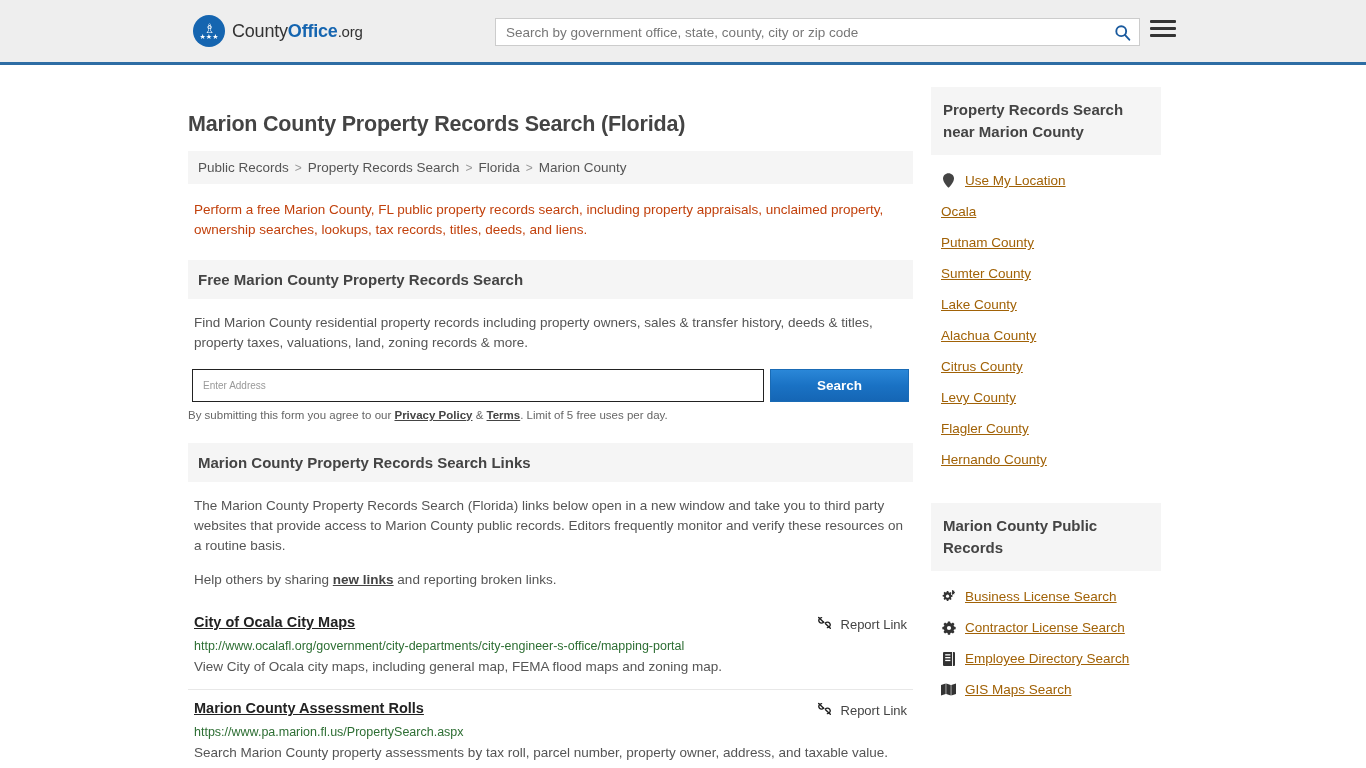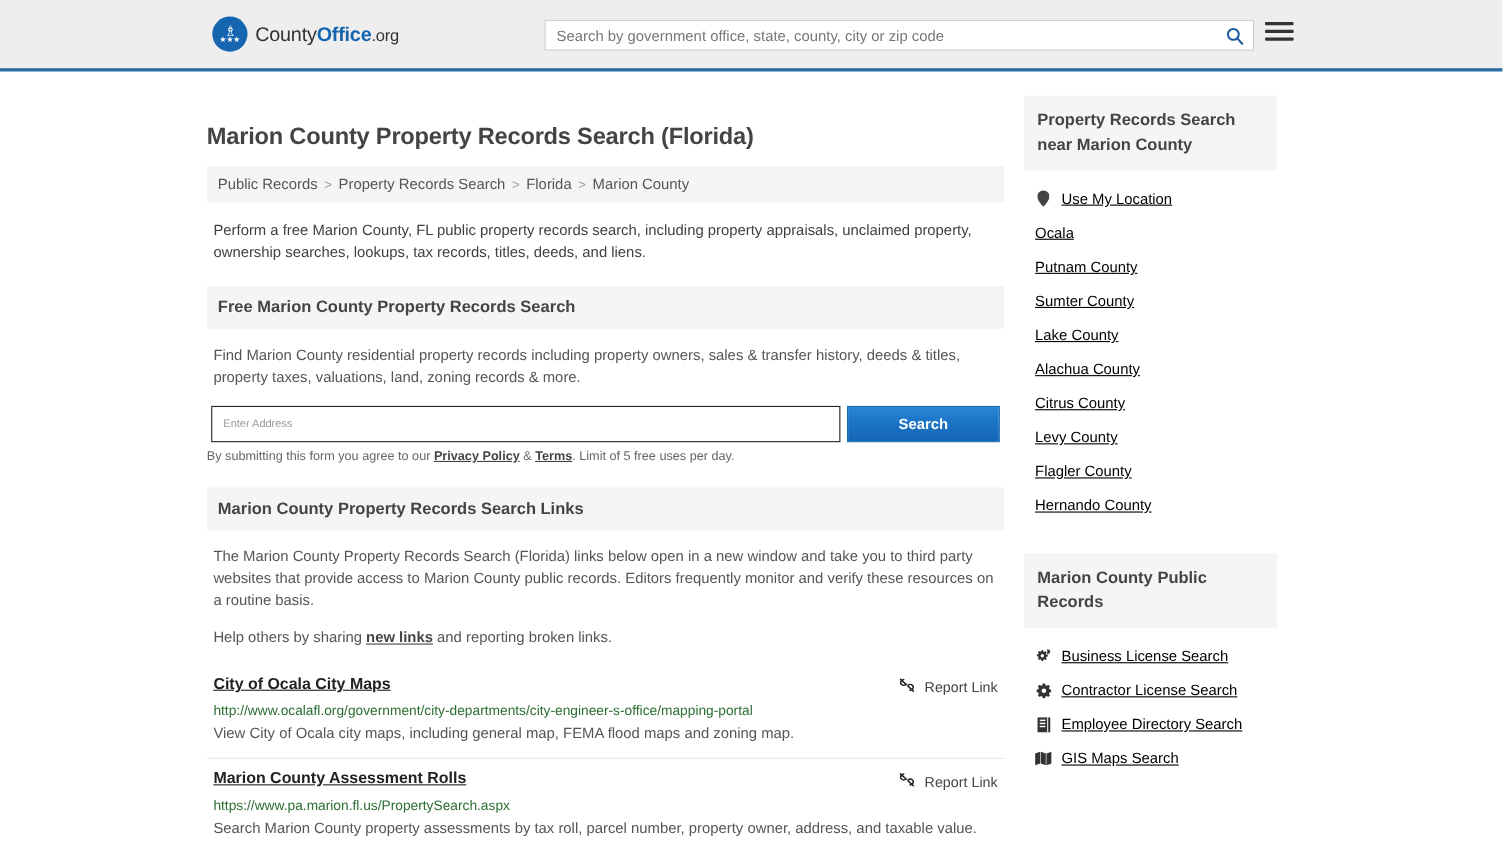--- a/index.html
+++ b/index.html
@@ -150,21 +150,21 @@
   .breadcrumb a {
     color: #555555;
     text-decoration: none;
     cursor: pointer;
   }
   .breadcrumb .sep { color: #999999; font-size: 12px; }
 
   .intro-text {
     font-size: 13.5px;
     line-height: 20px;
-    color: #404040;
+    color: #c2410c;
     padding: 0 6px;
     margin-bottom: 20px;
   }
 
   .section-head {
     background: #f5f5f5;
     padding: 11px 10px;
     font-size: 15px;
     font-weight: bold;
     color: #444444;
@@ -279,21 +279,21 @@
   .side-list { padding: 10px 0 4px 0; }
   .side-item {
     display: flex;
     align-items: center;
     gap: 9px;
     padding: 8px 0 8px 10px;
     font-size: 13.5px;
     cursor: pointer;
   }
   .side-item .lbl {
-    color: #000000;
+    color: #a16207;
     text-decoration: underline;
   }
   .side-icon {
     width: 15px;
     display: flex;
     align-items: center;
     justify-content: center;
     color: #444444;
     flex: none;
   }

